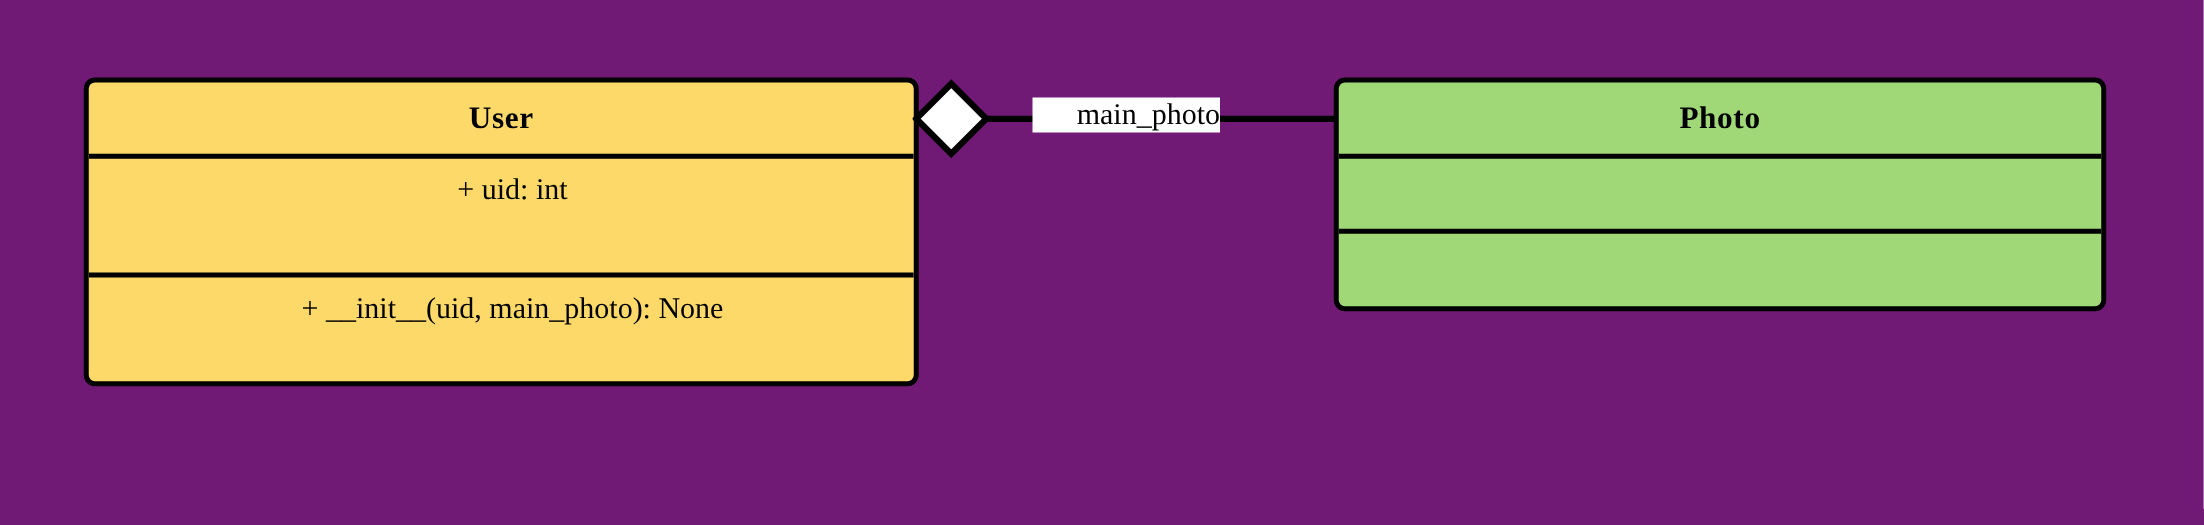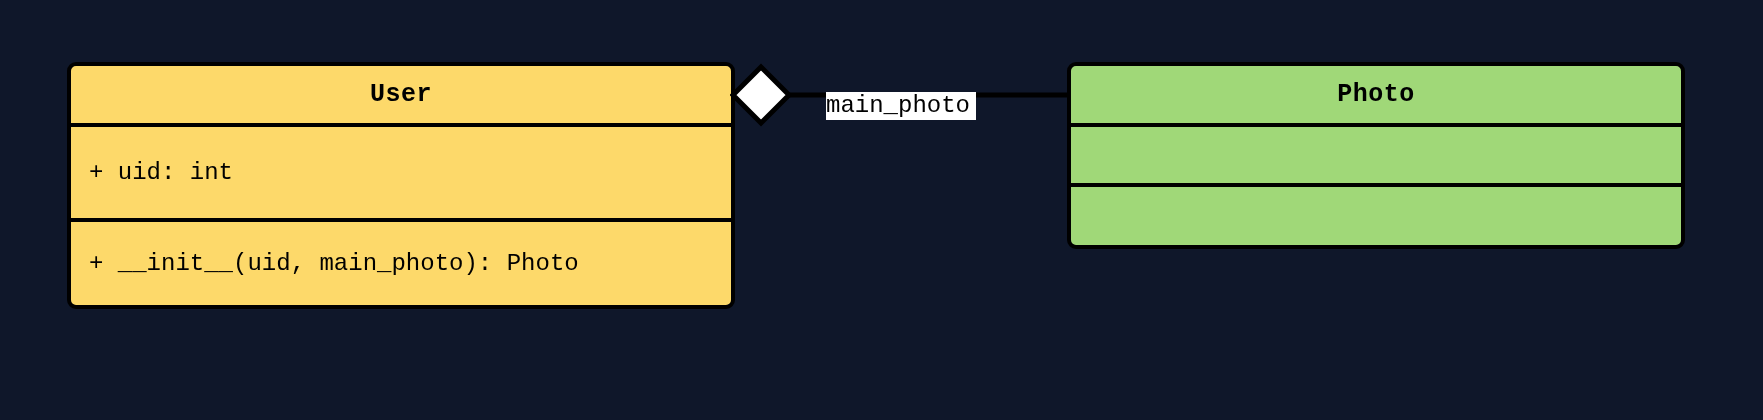--- a/index.html
+++ b/index.html
@@ -4,23 +4,23 @@
 <style>
   html, body {
     margin: 0;
     padding: 0;
     background: #ffffff;
   }
   #canvas {
     position: relative;
     width: 1763px;
     height: 420px;
-    background: #0f172a;
+    background: #701a75;
     overflow: hidden;
-    font-family: Liberation Mono, monospace;
+    font-family: Liberation Serif, serif;
   }
 
   
   .uml-class {
     position: absolute;
     box-sizing: border-box;
     border: 4px solid #000000;
     border-radius: 9px;
     overflow: hidden;
   }
@@ -37,21 +37,21 @@
     text-align: center;
     color: #000000;
     letter-spacing: 0.5px;
     display: flex;
     align-items: center;
     justify-content: center;
   }
   .member-list {
     padding: 10px 0 10px 18px;
     display: flex;
-    flex-direction: column;
+    flex-direction: row;
     justify-content: center;
   }
   .member {
     font-size: 24px;
     line-height: 30px;
     color: #000000;
     white-space: pre;
   }
   .member .type-ref {
     font-weight: bold;
@@ -85,44 +85,44 @@
   #association {
     position: absolute;
     left: 730px;
     top: 60px;
     width: 345px;
     height: 72px;
   }
   .assoc-label {
     position: absolute;
     left: 96px;
-    top: 32px;
+    top: 18px;
     width: 150px;
-    text-align: left;
+    text-align: right;
     font-size: 24px;
     line-height: 28px;
     color: #000000;
     white-space: pre;
     background: #ffffff;
   }
 </style>
 </head>
 <body>
 
 <div id="canvas">
 
   <div class="uml-class" id="user-class">
     <div class="compartment c-title class-title">User</div>
 
     <div class="compartment c-attrs member-list">
       <div class="member"><span>+ uid: int</span></div>
     </div>
 
     <div class="compartment c-methods member-list">
-      <div class="member"><span>+ __init__(uid, main_photo): Photo</span></div>
+      <div class="member"><span>+ __init__(uid, main_photo): None</span></div>
     </div>
   </div>
 
   <div id="association">
     <svg width="345" height="72" viewBox="0 0 345 72">
 
       <polygon points="3,35 31,7 59,35 31,63" fill="#ffffff" stroke="#000000" stroke-width="5"></polygon>
 
       <line x1="59" y1="35" x2="103" y2="35" stroke="#000000" stroke-width="5"></line>
 

